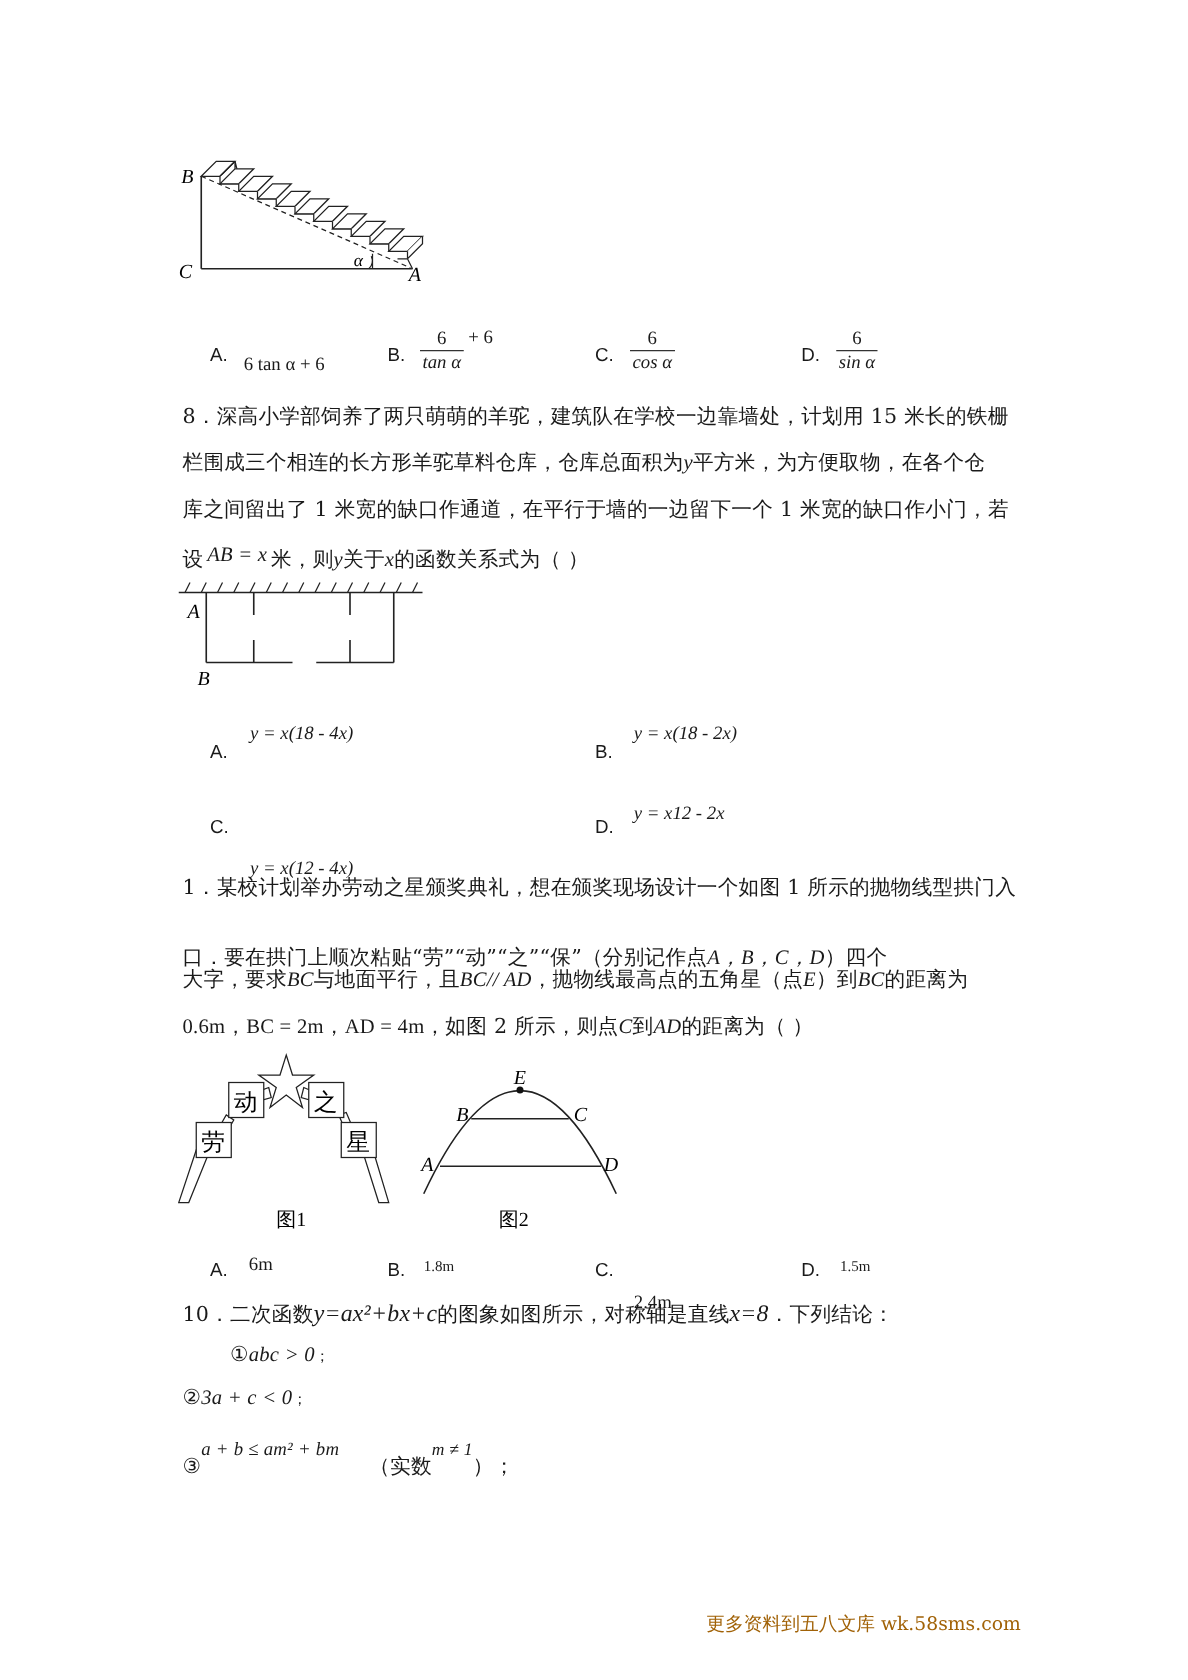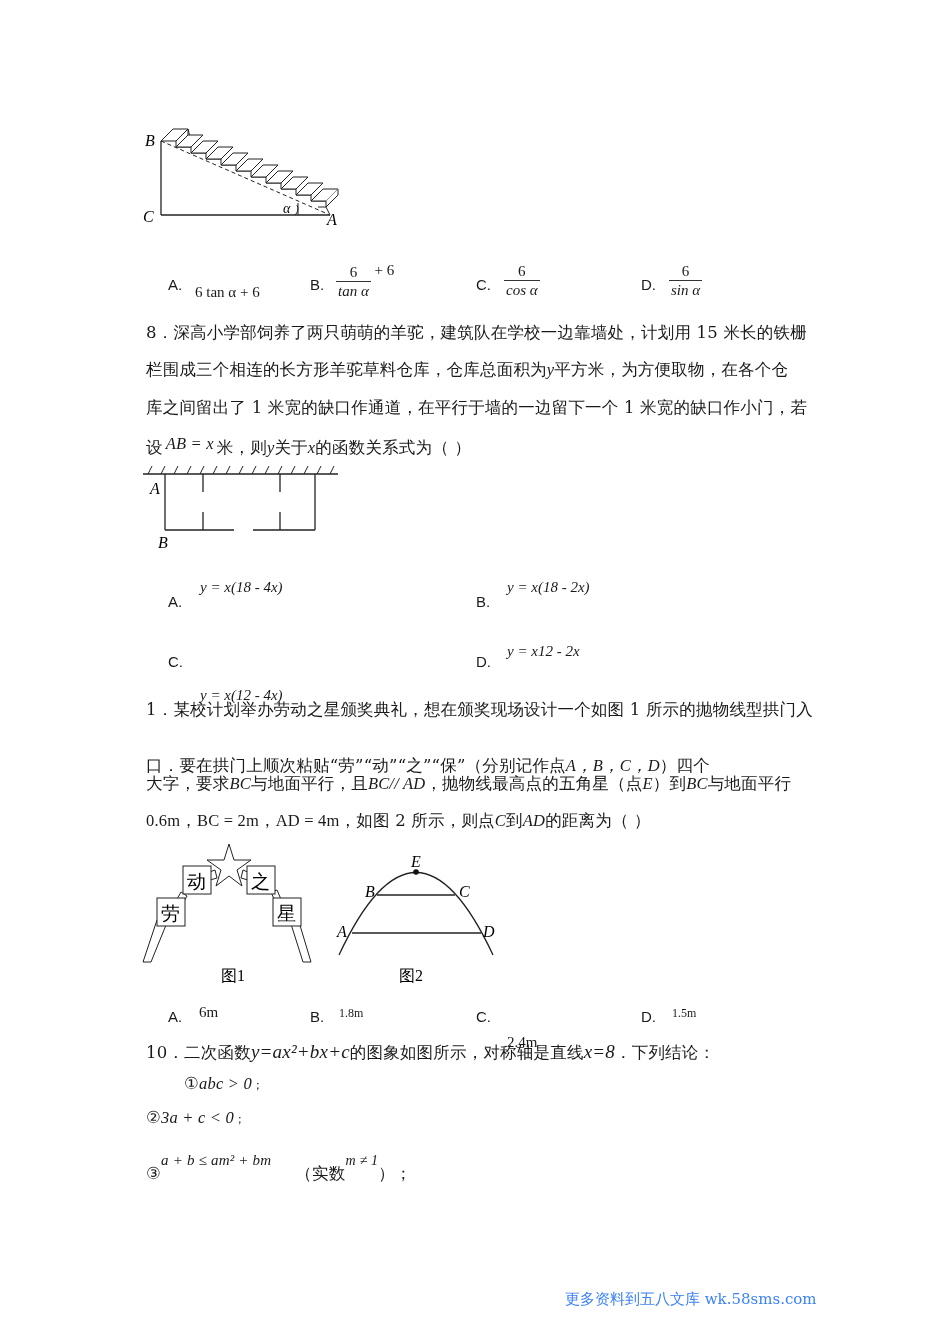--- a/index.html
+++ b/index.html
@@ -8,21 +8,21 @@
   .abs { position: absolute; }
   .q-line { position: absolute; left: 146px; font-size: 16.5px; white-space: nowrap; letter-spacing: 0.2px; }
   .math { font-family: Liberation Serif, serif; font-style: italic; }
   .upright { font-family: "Liberation Serif", "DejaVu Serif", serif; font-style: normal; margin-top: 24px; }
   .opt-label { position: absolute; font-size: 15px; font-family: "Liberation Sans", "DejaVu Sans", sans-serif; }
   .opt-math { position: absolute; font-size: 15px; font-family: "Liberation Serif", "DejaVu Serif", serif; white-space: nowrap; }
   .frac { display: inline-flex; flex-direction: column; align-items: center; vertical-align: middle; }
   .frac .num { font-size: 15px; line-height: 18px; padding: 0 2px; }
   .frac .bar { width: 100%; border-top: 1px solid #333; }
   .frac .den { font-size: 15px; line-height: 18px; padding: 0 2px; }
-  .footer { position: absolute; left: 565px; top: 1290px; font-size: 15px; font-family: "DejaVu Serif", serif; color: #3b82f6; }
+  .footer { position: absolute; left: 565px; top: 1290px; font-size: 15px; font-family: "DejaVu Serif", serif; color: #a16207; }
   svg text { font-family: "Liberation Serif", "DejaVu Serif", serif; }
 </style>
 </head>
 <body>
 
 <div class="abs" style="left:135px; top:115px; width:230px; height:120px;">
   <svg width="230" height="120" viewBox="0 0 230 120">
 
     <line x1="26" y1="26" x2="26" y2="100" stroke="#222" stroke-width="1.3"></line>
     <line x1="26" y1="100" x2="195" y2="100" stroke="#222" stroke-width="1.3"></line>
@@ -152,21 +152,21 @@
   <span class="opt-label" style="left:476px; top:653px;">D.</span>
   <span class="opt-math math" style="left:507px; top:643px;">y = x12 - 2x</span>
 </div>
 
 <div>
   <div class="q-line" style="top:699px;">1．某校计划举办劳动之星颁奖典礼，想在颁奖现场设计一个如图 1 所示的抛物线型拱门入</div>
   <div class="q-line" style="top:711px;margin-top:44px;">
     <span>口．要在拱门上顺次粘贴“劳”“动”“之”“保”（分别记作点</span><span class="math">A，B，C，D</span><span>）四个</span>
   </div>
   <div class="q-line" style="top:773px;">
-    <span>大字，要求</span><span class="math">BC</span><span>与地面平行，且</span><span class="math">BC// AD</span><span>，抛物线最高点的五角星（点</span><span class="math">E</span><span>）到</span><span class="math">BC</span><span>与地面平行</span>
+    <span>大字，要求</span><span class="math">BC</span><span>与地面平行，且</span><span class="math">BC// AD</span><span>，抛物线最高点的五角星（点</span><span class="math">E</span><span>）到</span><span class="math">BC</span><span>的距离为</span>
   </div>
   <div class="q-line" style="top:810px;">
     <span class="upright">0.6m，BC = 2m，AD = 4m</span><span>，如图 2 所示，则点</span><span class="math">C</span><span>到</span><span class="math">AD</span><span>的距离为（    ）</span>
   </div>
 </div>
 
 <div class="abs" style="left:135px; top:840px; width:190px; height:150px;">
   <svg width="190" height="150" viewBox="0 0 190 150">
     <g fill="#fff" stroke="#222" stroke-width="1">
 

